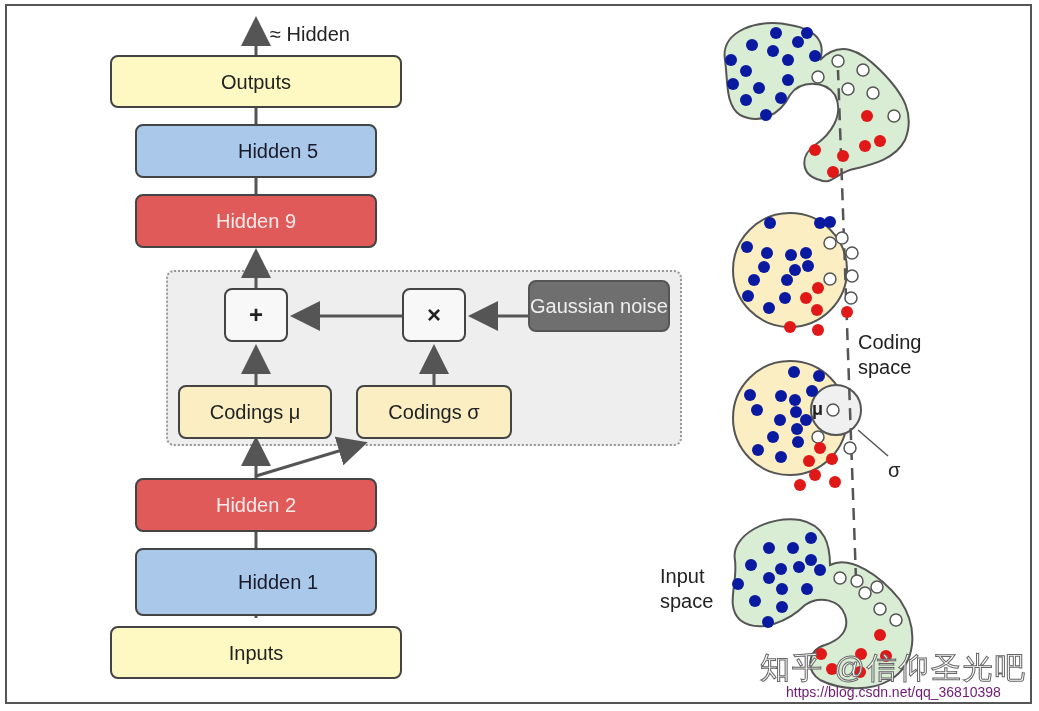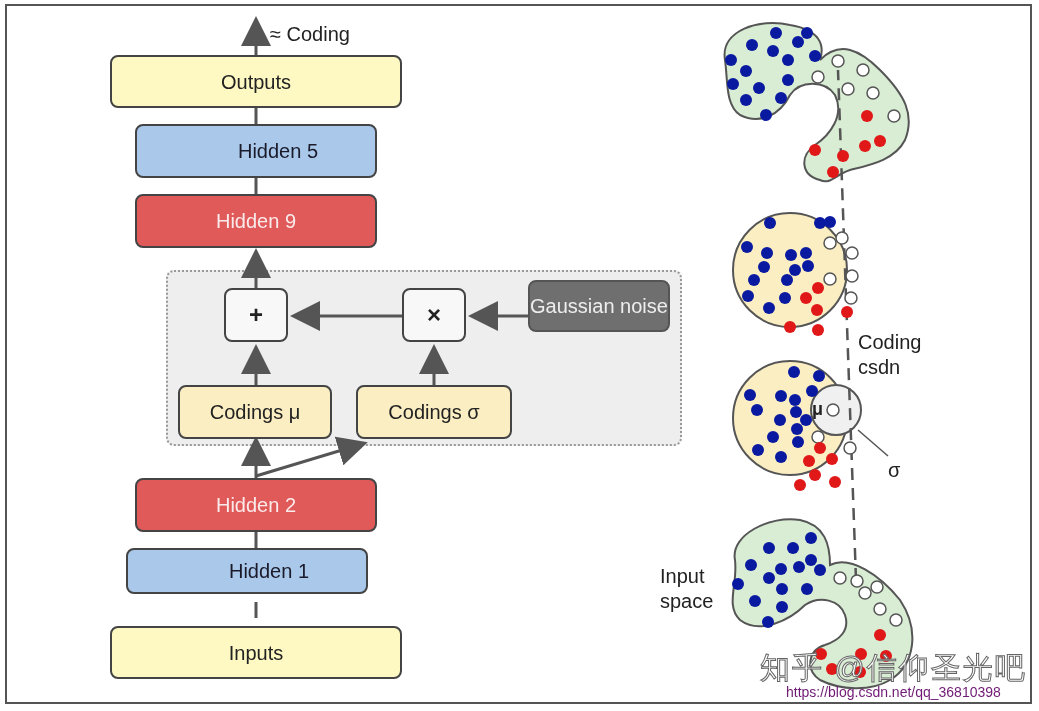--- a/index.html
+++ b/index.html
@@ -163,36 +163,36 @@
       <circle cx="896" cy="620" r="6" fill="#fff" stroke="#555" stroke-width="1.5"></circle>
       <circle cx="880" cy="635" r="6" fill="#e01818"></circle>
       <circle cx="821" cy="654" r="6" fill="#e01818"></circle>
       <circle cx="861" cy="654" r="6" fill="#e01818"></circle>
       <circle cx="886" cy="656" r="6" fill="#e01818"></circle>
       <circle cx="832" cy="669" r="6" fill="#e01818"></circle>
       <circle cx="860" cy="672" r="6" fill="#e01818"></circle>
     </g>
 </svg>
 
-<div class="lbl" style="left:270px;top:22px;">≈ Coding</div>
+<div class="lbl" style="left:270px;top:22px;">≈ Hidden</div>
 
 <div class="box green" style="left:110px;top:55px;width:292px;height:53px;">Outputs</div>
 <div class="box blue" style="left:135px;top:124px;width:242px;height:54px;">Hidden 5</div>
 <div class="box red" style="left:135px;top:194px;width:242px;height:54px;">Hidden 9</div>
 
 <div class="box op" style="left:224px;top:288px;width:64px;height:54px;">+</div>
 <div class="box op" style="left:402px;top:288px;width:64px;height:54px;">×</div>
 <div class="box gray" style="left:528px;top:280px;width:142px;height:52px;">Gaussian noise</div>
 
 <div class="box yellow" style="left:178px;top:385px;width:154px;height:54px;">Codings μ</div>
 <div class="box yellow" style="left:356px;top:385px;width:156px;height:54px;">Codings σ</div>
 
 <div class="box red" style="left:135px;top:478px;width:242px;height:54px;">Hidden 2</div>
-<div class="box blue" style="left:126px;top:548px;width:242px;height:46px;">Hidden 1</div>
+<div class="box blue" style="left:135px;top:548px;width:242px;height:68px;">Hidden 1</div>
 <div class="box green" style="left:110px;top:626px;width:292px;height:53px;">Inputs</div>
 
-<div class="lbl" style="left:858px;top:330px;width:90px;">Coding csdn</div>
+<div class="lbl" style="left:858px;top:330px;width:90px;">Coding space</div>
 <div class="lbl" style="left:660px;top:564px;width:80px;">Input space</div>
 <div class="lbl" style="left:812px;top:398px;font-weight:bold;font-size:18px;">μ</div>
 <div class="lbl" style="left:888px;top:458px;">σ</div>
 
 <div class="wm" style="left:760px;top:648px;">知乎 @信仰圣光吧</div>
 <div class="wmurl" style="left:786px;top:684px;">https://blog.csdn.net/qq_36810398</div>
 
 </body></html>

